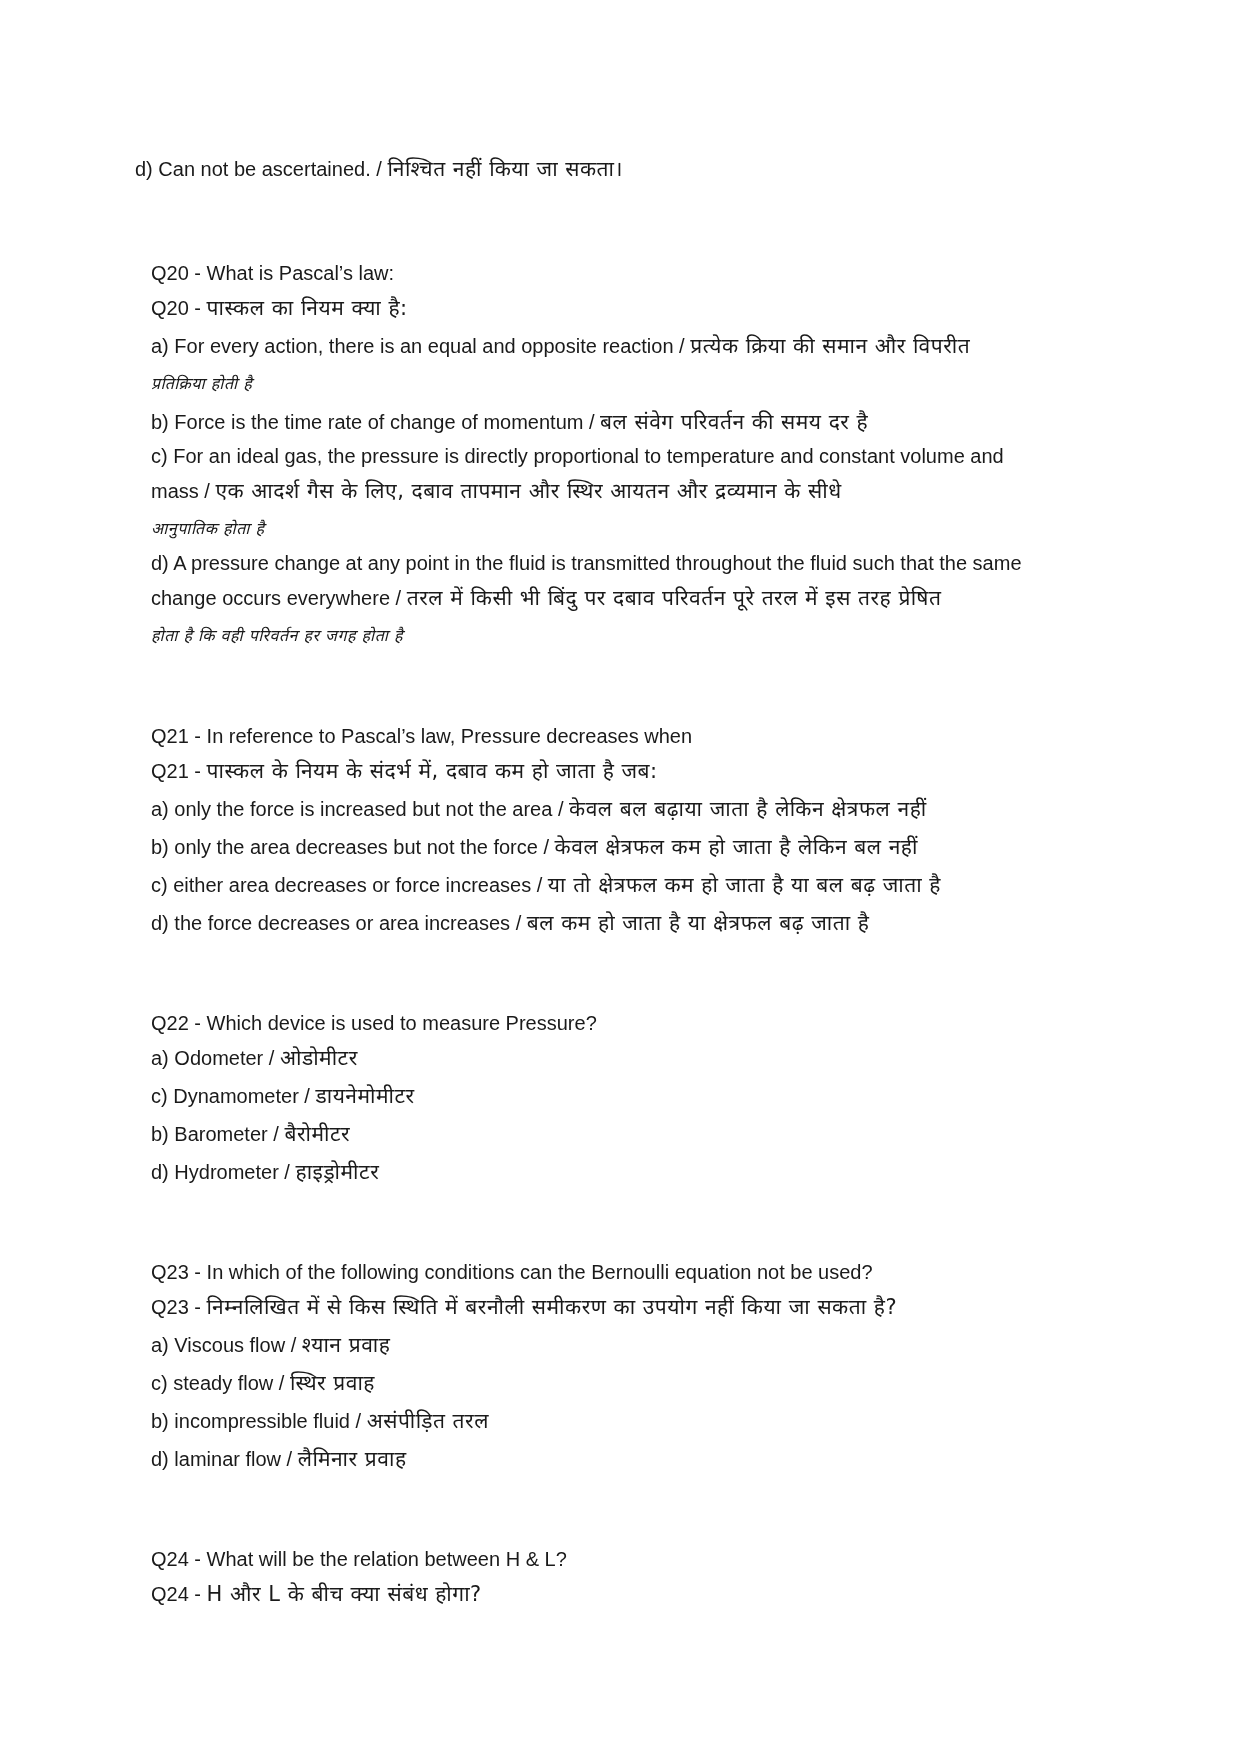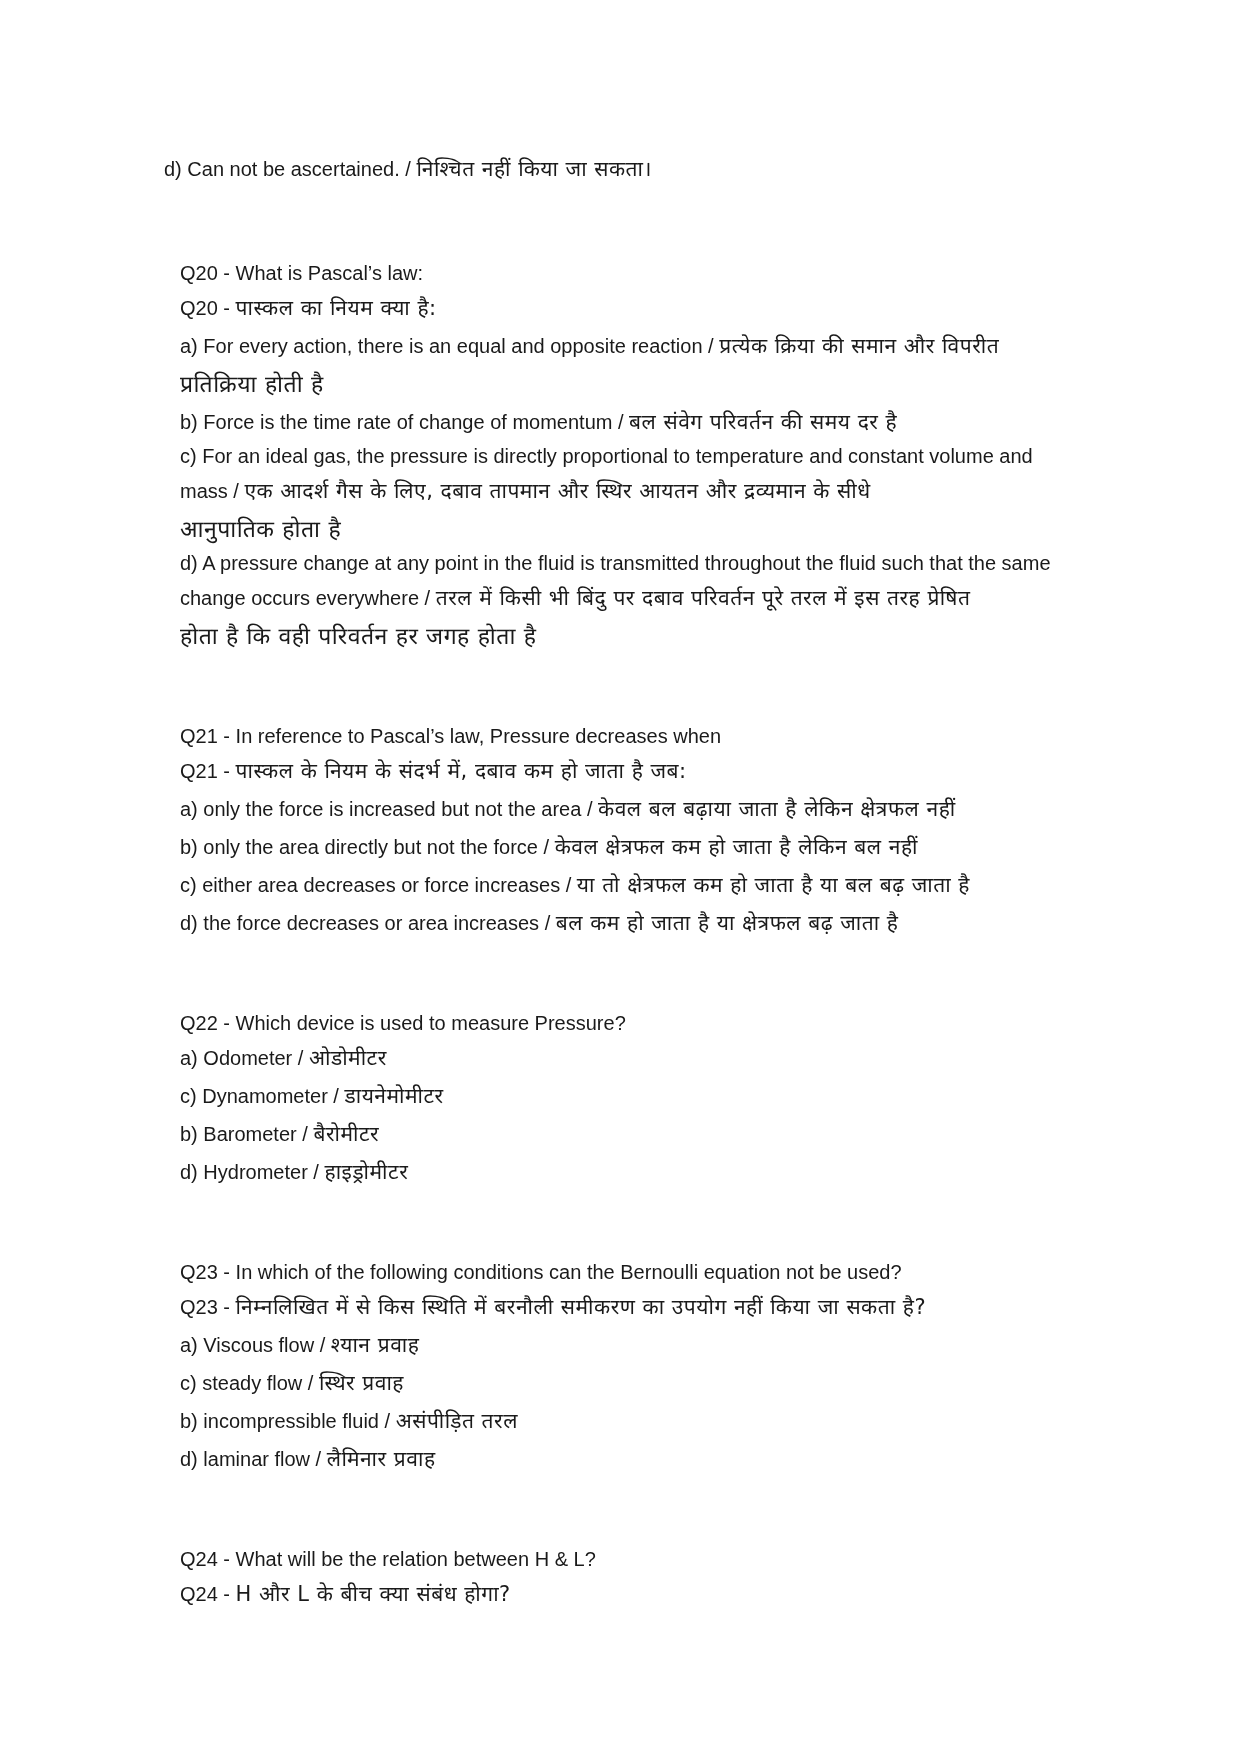--- a/index.html
+++ b/index.html
@@ -1,21 +1,21 @@
 <!DOCTYPE html>
 <html><head>
 <meta charset="utf-8">
 <style>
   html, body { margin: 0; padding: 0; background: #ffffff; }
   body { width: 1241px; height: 1754px; position: relative; overflow: hidden;
          font-family: "Liberation Sans", "DejaVu Sans", sans-serif; color: #1a1a1a; }
-  .page { position: absolute; left: 164px; top: 150px; width: 960px; }
+  .page { position: absolute; left: 135px; top: 150px; width: 960px; }
   .line { font-size: 20px; line-height: 31px; white-space: nowrap; }
   .line .hi { font-family: "DejaVu Sans", sans-serif; font-size: 21px; letter-spacing: 0.5px; }
-  .hi-only { font-family: "DejaVu Sans", sans-serif; font-size: 23px; line-height: 38px; letter-spacing: 0.5px; white-space: nowrap; }
+  .hi-only { font-family: "DejaVu Sans", sans-serif; font-size: 16px; line-height: 38px; letter-spacing: 0.5px; white-space: nowrap; font-style: italic; }
   .opt { line-height: 38px; }
   .gap-lg { height: 40px; }
   .gap-md { height: 34px; }
   .q { margin: 16px; }
 </style>
 </head>
 <body>
 
 <div class="page">
 
@@ -53,21 +53,21 @@
 
   <div class="q">
     <div class="line">Q21 - In reference to Pascal’s law, Pressure decreases when</div>
     <div class="line opt">
       <span>Q21 - </span><span class="hi">पास्कल के नियम के संदर्भ में, दबाव कम हो जाता है जब:</span>
     </div>
     <div class="line opt">
       <span>a) only the force is increased but not the area / </span><span class="hi">केवल बल बढ़ाया जाता है लेकिन क्षेत्रफल नहीं</span>
     </div>
     <div class="line opt">
-      <span>b) only the area directly but not the force / </span><span class="hi">केवल क्षेत्रफल कम हो जाता है लेकिन बल नहीं</span>
+      <span>b) only the area decreases but not the force / </span><span class="hi">केवल क्षेत्रफल कम हो जाता है लेकिन बल नहीं</span>
     </div>
     <div class="line opt">
       <span>c) either area decreases or force increases / </span><span class="hi">या तो क्षेत्रफल कम हो जाता है या बल बढ़ जाता है</span>
     </div>
     <div class="line opt">
       <span>d) the force decreases or area increases / </span><span class="hi">बल कम हो जाता है या क्षेत्रफल बढ़ जाता है</span>
     </div>
   </div>
 
   <div class="gap-md"></div>

